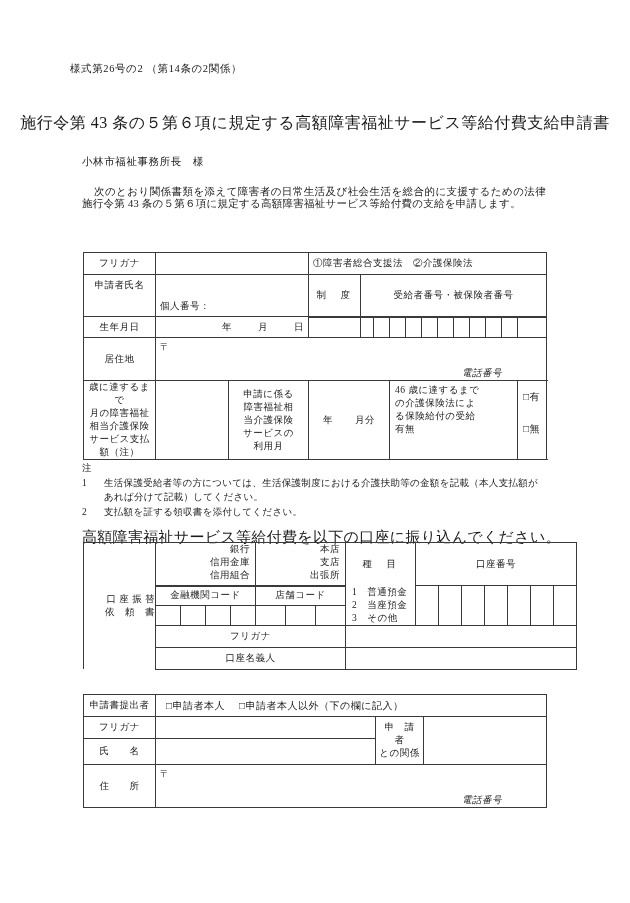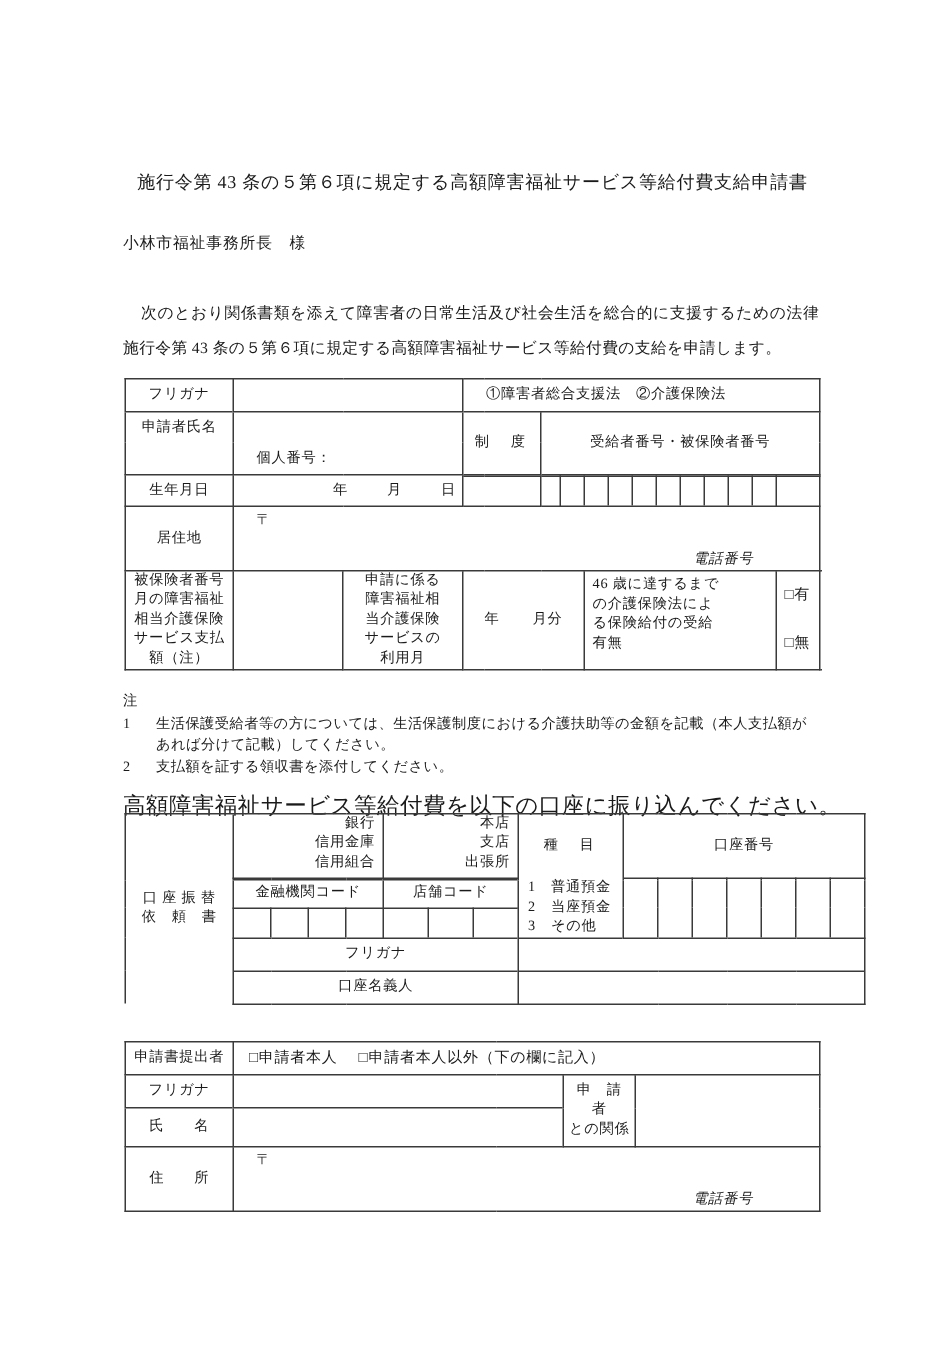--- a/index.html
+++ b/index.html
@@ -31,39 +31,39 @@
     font-size: 10.5px;
     letter-spacing: .6px;
     white-space: nowrap;
   }
   .doc-title {
     position: absolute;
     left: 0;
     top: 113px;
     width: 630px;
     text-align: center;
-    font-size: 12px;
+    font-size: 16px;
     letter-spacing: .5px;
     white-space: nowrap;
   }
   .addressee {
     position: absolute;
     left: 82px;
     top: 155px;
     font-size: 10.5px;
     letter-spacing: .6px;
     white-space: nowrap;
   }
   .body-para {
     position: absolute;
     left: 82px;
-    top: 198px;
+    top: 186px;
     width: 464px;
     font-size: 10.5px;
-    line-height: 23px;
+    line-height: 12px;
     letter-spacing: .25px;
     text-indent: 12px;
     text-align: justify;
   }
   .apply-date {
     position: absolute;
     left: 352px;
     top: 232px;
     font-size: 10.5px;
     letter-spacing: .5px;
@@ -81,26 +81,26 @@
     font-size: 9.5px;
     letter-spacing: .5px;
   }
   .tbl td {
     border: 1px solid #3a3a3a;
     padding: 0;
     vertical-align: middle;
     text-align: center;
     line-height: 13px;
   }
-  .tbl td.noT { border-top: none; }
+  .tbl td.noT { border-top: none; text-align: right; }
   .tbl td.noB { border-bottom: none; }
   .tbl td.noR { border-right: none; }
   .tbl td.dashB { border-bottom: 1px dashed #7a7a7a; }
   .tbl td.dashR { border-right: 1px dashed #7a7a7a; }
-  .tbl td.left  { text-align: left; padding-left: 15px; }
+  .tbl td.left  { text-align: left; padding-left: 4px; }
   .tbl td.right { text-align: right; padding-right: 5px; }
   .tbl td.topal { vertical-align: top; padding-top: 3px; }
   .tbl td.botal { vertical-align: bottom; padding-bottom: 3px; }
   .sp2 { letter-spacing: 2.5px; }
 
   
   #table-main { left: 83px; top: 252px; width: 463px; }
 
   .stack { line-height: 12.6px; }
 
@@ -143,20 +143,21 @@
 
   .cb { font-size: 10px; }
 
   .celltext-v { display:block; }
 </style>
 </head>
 <body>
 
 <div class="page">
 
+  <div class="form-no">様式第26号の2 （第14条の2関係）</div>
 
   <div class="doc-title">施行令第 43 条の５第６項に規定する高額障害福祉サービス等給付費支給申請書</div>
 
   <div class="addressee">小林市福祉事務所長　様</div>
 
   <div class="body-para">次のとおり関係書類を添えて障害者の日常生活及び社会生活を総合的に支援するための法律施行令第 43 条の５第６項に規定する高額障害福祉サービス等給付費の支給を申請します。</div>
 
 
   <table class="tbl" id="table-main">
     <colgroup>
@@ -233,21 +234,21 @@
     <tr>
       <td style="height:42px">居住地</td>
       <td colspan="15" class="topal left">
         <span class="celltext-v">〒</span>
         <span class="tel-row" style="margin-top:13px">電話番号</span>
       </td>
     </tr>
 
     <tr>
       <td class="stack" style="height:65px">
-        <span class="celltext-v">被保険者番号</span>
+        <span class="celltext-v">歳に達するまで</span>
         <span class="celltext-v">月の障害福祉</span>
         <span class="celltext-v">相当介護保険</span>
         <span class="celltext-v">サービス支払</span>
         <span class="celltext-v">額（注）</span>
       </td>
       <td></td>
       <td class="stack">
         <span class="celltext-v">申請に係る</span>
         <span class="celltext-v">障害福祉相</span>
         <span class="celltext-v">当介護保険</span>

